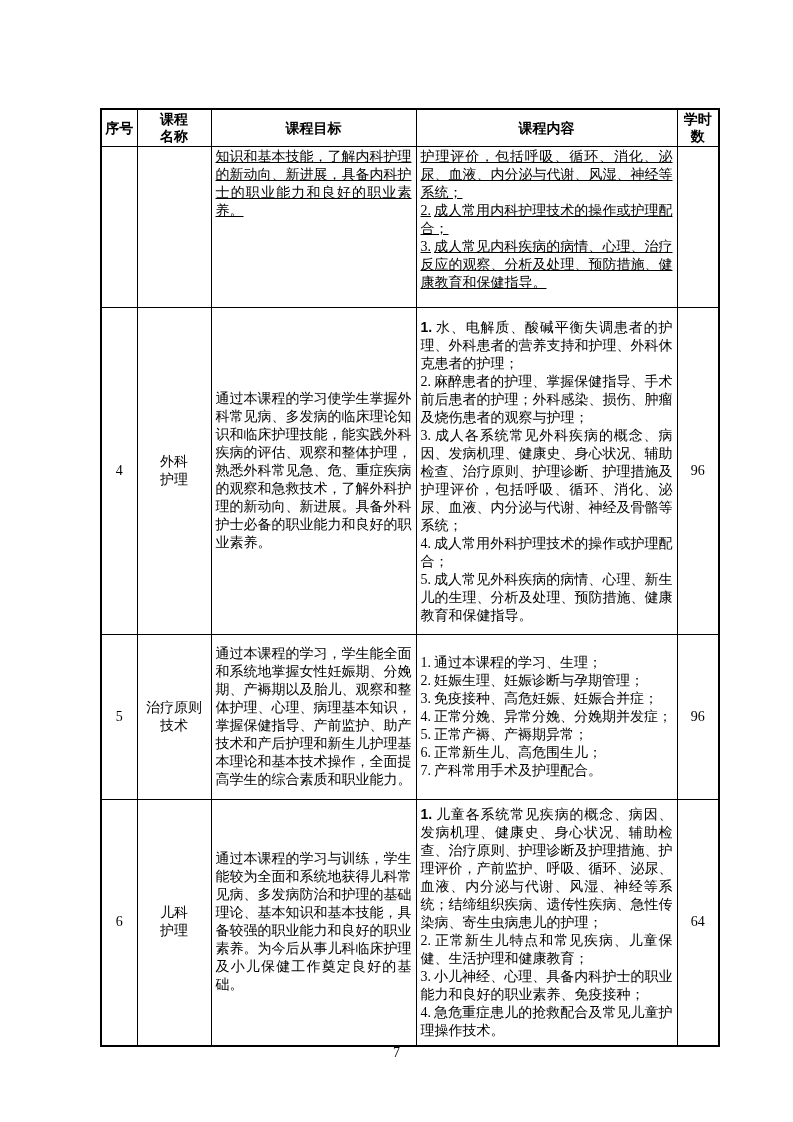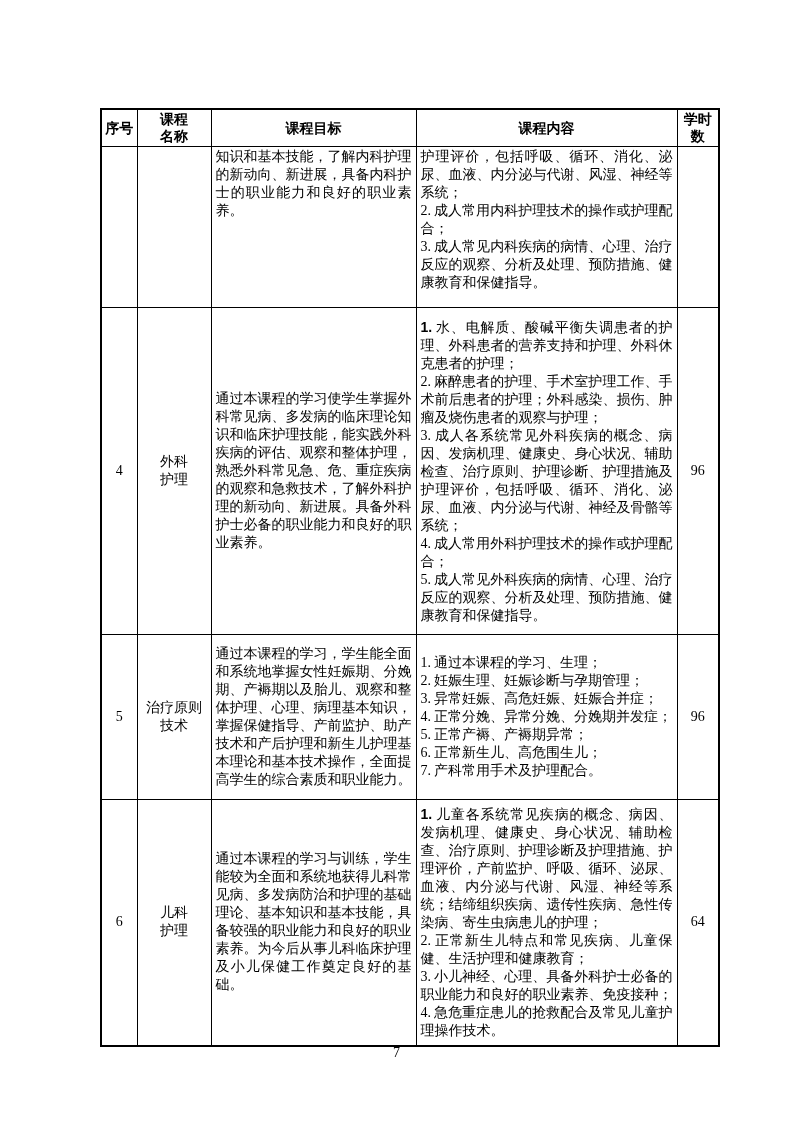--- a/index.html
+++ b/index.html
@@ -34,21 +34,21 @@
     font-weight: bold;
     text-align: center;
     vertical-align: middle;
     line-height: 17px;
     padding: 1px 2px;
   }
   .course-table td {
     line-height: 18px;
   }
   tr.h-head { height: 37px; }
-  tr.h-r0 { height: 161px; }
+  tr.h-r0 { height: 161px; text-decoration: underline; }
   tr.h-r1 { height: 327px; }
   tr.h-r2 { height: 165px; }
   tr.h-r3 { height: 246px; }
   .c-index, .c-hours, .c-name {
     text-align: center;
     vertical-align: middle;
   }
   .c-goal, .c-content {
     text-align: justify;
     vertical-align: middle;
@@ -110,54 +110,54 @@
         <td class="c-hours"></td>
       </tr>
 
       <tr class="h-r1">
         <td class="c-index">4</td>
         <td class="c-name preline">外科
 护理</td>
         <td class="c-goal">通过本课程的学习使学生掌握外科常见病、多发病的临床理论知识和临床护理技能，能实践外科疾病的评估、观察和整体护理，熟悉外科常见急、危、重症疾病的观察和急救技术，了解外科护理的新动向、新进展。具备外科护士必备的职业能力和良好的职业素养。</td>
         <td class="c-content">
           <div class="item lead"><span class="num">1.</span><span>水、电解质、酸碱平衡失调患者的护理、外科患者的营养支持和护理、外科休克患者的护理；</span></div>
-          <div class="item"><span class="num">2.</span><span>麻醉患者的护理、手术室护理工作、手术前后患者的护理；外科感染、损伤、肿瘤及烧伤患者的观察与护理；</span></div>
+          <div class="item"><span class="num">2.</span><span>麻醉患者的护理、掌握保健指导、手术前后患者的护理；外科感染、损伤、肿瘤及烧伤患者的观察与护理；</span></div>
           <div class="item"><span class="num">3.</span><span>成人各系统常见外科疾病的概念、病因、发病机理、健康史、身心状况、辅助检查、治疗原则、护理诊断、护理措施及护理评价，包括呼吸、循环、消化、泌尿、血液、内分泌与代谢、神经及骨骼等系统；</span></div>
           <div class="item"><span class="num">4.</span><span>成人常用外科护理技术的操作或护理配合；</span></div>
-          <div class="item"><span class="num">5.</span><span>成人常见外科疾病的病情、心理、治疗反应的观察、分析及处理、预防措施、健康教育和保健指导。</span></div>
+          <div class="item"><span class="num">5.</span><span>成人常见外科疾病的病情、心理、新生儿的生理、分析及处理、预防措施、健康教育和保健指导。</span></div>
         </td>
         <td class="c-hours">96</td>
       </tr>
 
       <tr class="h-r2">
         <td class="c-index">5</td>
         <td class="c-name preline">治疗原则
 技术</td>
         <td class="c-goal">通过本课程的学习，学生能全面和系统地掌握女性妊娠期、分娩期、产褥期以及胎儿、观察和整体护理、心理、病理基本知识，掌握保健指导、产前监护、助产技术和产后护理和新生儿护理基本理论和基本技术操作，全面提高学生的综合素质和职业能力。</td>
         <td class="c-content">
           <div class="item"><span class="num">1.</span><span>通过本课程的学习、生理；</span></div>
           <div class="item"><span class="num">2.</span><span>妊娠生理、妊娠诊断与孕期管理；</span></div>
-          <div class="item"><span class="num">3.</span><span>异常妊娠、高危妊娠、妊娠合并症；</span></div>
+          <div class="item"><span class="num">3.</span><span>免疫接种、高危妊娠、妊娠合并症；</span></div>
           <div class="item"><span class="num">4.</span><span>正常分娩、异常分娩、分娩期并发症；</span></div>
           <div class="item"><span class="num">5.</span><span>正常产褥、产褥期异常；</span></div>
           <div class="item"><span class="num">6.</span><span>正常新生儿、高危围生儿；</span></div>
           <div class="item"><span class="num">7.</span><span>产科常用手术及护理配合。</span></div>
         </td>
         <td class="c-hours">96</td>
       </tr>
 
       <tr class="h-r3">
         <td class="c-index">6</td>
         <td class="c-name preline">儿科
 护理</td>
         <td class="c-goal">通过本课程的学习与训练，学生能较为全面和系统地获得儿科常见病、多发病防治和护理的基础理论、基本知识和基本技能，具备较强的职业能力和良好的职业素养。为今后从事儿科临床护理及小儿保健工作奠定良好的基础。</td>
         <td class="c-content">
           <div class="item lead"><span class="num">1.</span><span>儿童各系统常见疾病的概念、病因、发病机理、健康史、身心状况、辅助检查、治疗原则、护理诊断及护理措施、护理评价，产前监护、呼吸、循环、泌尿、血液、内分泌与代谢、风湿、神经等系统；结缔组织疾病、遗传性疾病、急性传染病、寄生虫病患儿的护理；</span></div>
           <div class="item"><span class="num">2.</span><span>正常新生儿特点和常见疾病、儿童保健、生活护理和健康教育；</span></div>
-          <div class="item"><span class="num">3.</span><span>小儿神经、心理、具备外科护士必备的职业能力和良好的职业素养、免疫接种；</span></div>
+          <div class="item"><span class="num">3.</span><span>小儿神经、心理、具备内科护士的职业能力和良好的职业素养、免疫接种；</span></div>
           <div class="item"><span class="num">4.</span><span>急危重症患儿的抢救配合及常见儿童护理操作技术。</span></div>
         </td>
         <td class="c-hours">64</td>
       </tr>
 
     </tbody>
   </table>
 
   <div class="page-number">7</div>
 

